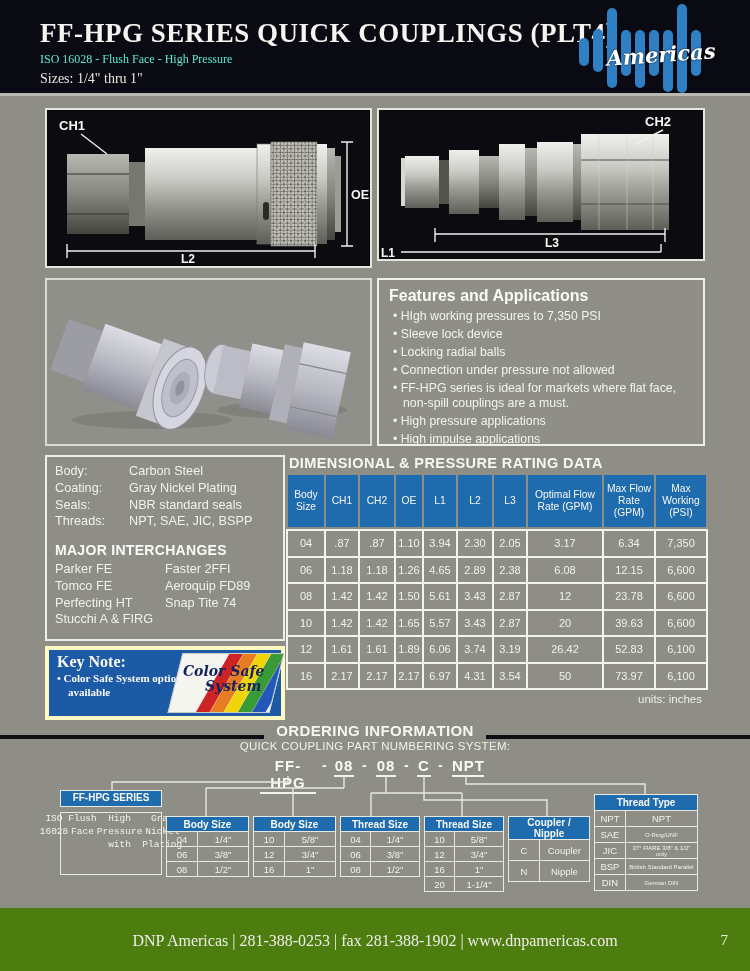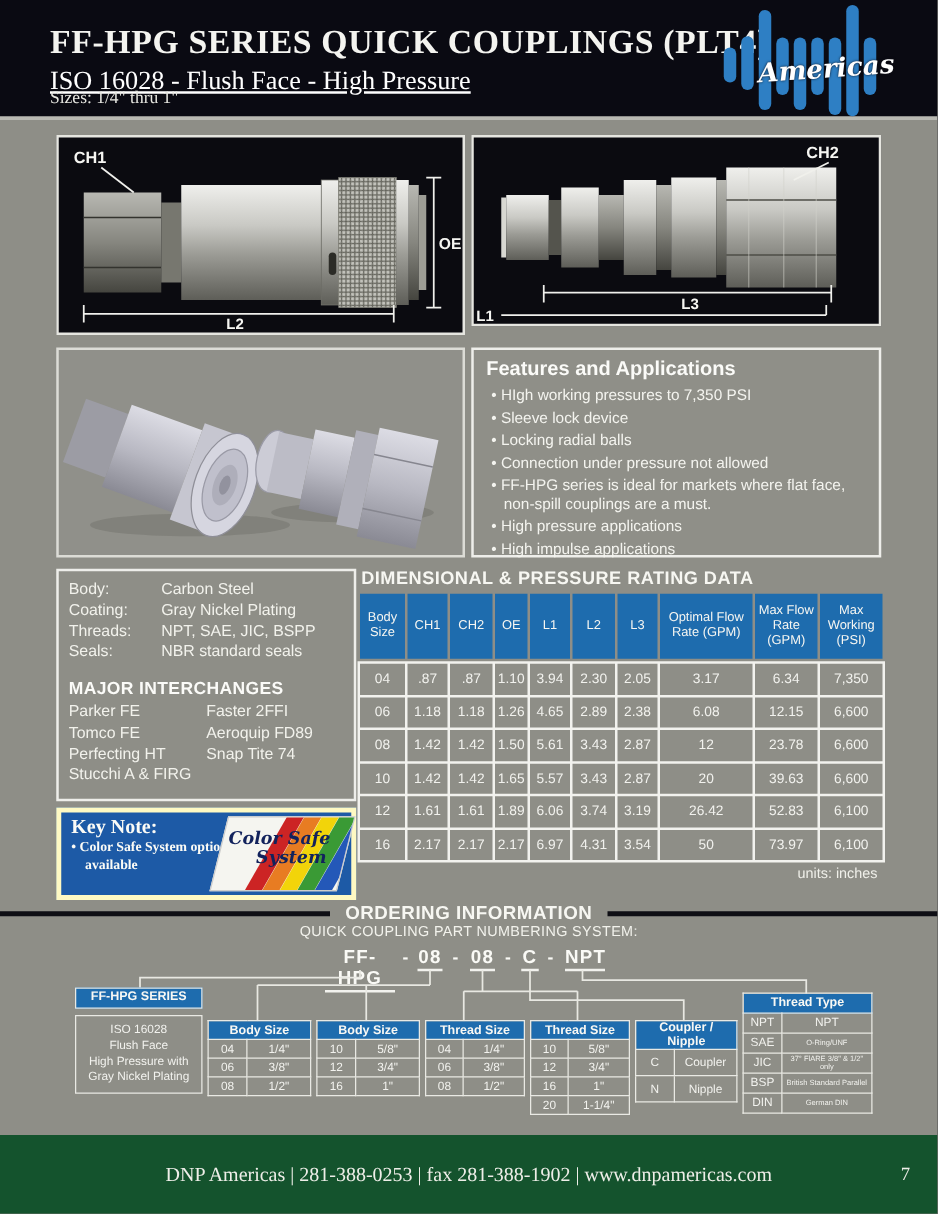--- a/index.html
+++ b/index.html
@@ -5,21 +5,21 @@
   * { margin:0; padding:0; box-sizing:border-box; }
   html,body { width:750px; height:971px; overflow:hidden; background:#555; }
   #page {
     position:relative; width:750px; height:971px;
     background:#8e8e87; font-family:"Liberation Sans", sans-serif;
     color:#f2f2ee;
   }
   
   #hdr { position:absolute; left:0; top:0; width:750px; height:96px; background:#0a0a12; border-bottom:3px solid #b9b9b2; }
   #hdr .title { position:absolute; left:40px; top:18px; font-family:"Liberation Serif", serif; font-weight:bold; font-size:27px; color:#f4f4f0; letter-spacing:.5px; }
-  #hdr .sub   { position:absolute; left:40px; top:52px; font-family:"Liberation Serif", serif; font-size:21px; color:#ffffff;text-decoration:underline; }
+  #hdr .sub   { position:absolute; left:40px; top:52px; font-family:"Liberation Serif", serif; font-size:12px; color:#5eead4; }
   #hdr .sizes { position:absolute; left:40px; top:71px; font-family:"Liberation Serif", serif; font-size:14px; color:#e8e8e2; }
   #logo { position:absolute; right:12px; top:2px; width:165px; height:92px; }
   #logo .americas { position:absolute; left:18px; top:40px; width:140px; text-align:center;
     font-family:"DejaVu Serif", serif; font-style:italic; font-weight:bold; font-size:21px; color:#ffffff;
     transform:rotate(-4deg); text-shadow:0 0 2px #0a0a12; }
   
   .frame { position:absolute; background:#0b0b10; border:2px solid #e6e6e0; }
   #photoL { left:45px; top:108px; width:327px; height:160px; }
   #photoR { left:377px; top:108px; width:328px; height:153px; }
   
@@ -45,47 +45,47 @@
   #cslogo .cs-txt .l2 { margin-left:22px; }
   
   #dimtitle { position:absolute; left:289px; top:455px; font-size:14.5px; font-weight:bold; color:#f7f7f2; letter-spacing:.4px; }
   #dimhead { position:absolute; left:288px; top:475px; display:grid; grid-template-columns:36px 32px 34px 26px 32px 34px 32px 74px 50px 50px; gap:2px; }
   .dh-cell { background:#1e6cae; color:#f6f6f2; font-size:10.3px; line-height:1.15; height:52px; display:flex; align-items:center; justify-content:center; text-align:center; padding:1px; }
   #dimbodywrap { position:absolute; left:286px; top:529px; background:#f2f2ee; padding:2px; }
   #dimbody { display:grid; grid-template-columns:36px 32px 34px 26px 32px 34px 32px 74px 50px 50px; gap:2px; }
   .dd-cell { background:#8e8e87; color:#f2f2ee; font-size:11px; height:24.5px; display:flex; align-items:center; justify-content:center; }
   #units { position:absolute; left:560px; top:693px; width:142px; text-align:right; font-size:11.5px; color:#f0f0ea; }
   
-  #orddiv { position:absolute; left:0; top:722px; width:750px; display:flex; align-items:center; }
+  #orddiv { position:absolute; left:0; top:722px; width:750px; display:flex; align-items:flex-end; }
   #orddiv .bar { flex:1; height:4px; background:#0e0e14; }
   #orddiv .ot { font-size:15px; font-weight:bold; color:#f7f7f2; letter-spacing:.4px; margin:0 12px; }
   #ordsub { position:absolute; left:0; top:740px; width:750px; text-align:center; font-size:11.5px; color:#f2f2ec; letter-spacing:.3px; }
   .pseg { position:absolute; top:757px; font-size:15px; font-weight:bold; color:#fafaf6; letter-spacing:1px; border-bottom:2px solid #f2f2ee; padding-bottom:1px; text-align:center; }
   .pdash { position:absolute; top:757px; font-size:14px; font-weight:bold; color:#fafaf6; }
   #connectors { position:absolute; left:0; top:775px; }
   
   .obox { position:absolute; font-size:9.5px; }
   .obox table { border-collapse:collapse; width:100%; }
   .obox td { border:1.5px solid #e9e9e4; color:#f2f2ee; text-align:center; padding:0 2px; height:15px; }
   .obox .ot-head td { background:#1e6cae; font-weight:bold; font-size:10px; color:#f8f8f4; height:15px; }
   .obox td.c1 { width:38%; }
   #ot5 td { height:21px; }
   #ot6 td { height:16px; }
   #ot6 td.c1 { width:30%; }
   #ot6 td.small { font-size:6px; }
   #seriehead { position:absolute; left:60px; top:790px; width:102px; height:17px; background:#1e6cae; border:1.5px solid #e9e9e4; color:#f8f8f4; font-size:10px; font-weight:bold; text-align:center; line-height:14px; }
-  #seriebox { position:absolute; left:60px; top:812px; width:102px; height:63px; border:1.5px solid #e9e9e4; text-align:center; font-size:9.5px; color:#f2f2ee; display:flex; flex-direction:column; justify-content:center; line-height:1.35; }
+  #seriebox { position:absolute; left:60px; top:812px; width:102px; height:63px; border:1.5px solid #e9e9e4; text-align:center; font-size:9.5px; color:#f2f2ee; display:flex; justify-content:center; line-height:1.35;font-family:Liberation Mono, monospace; }
   #ot1 { left:166px; top:816px; width:83px; }
   #ot2 { left:253px; top:816px; width:83px; }
   #ot3 { left:340px; top:816px; width:80px; }
   #ot4 { left:424px; top:816px; width:80px; }
   #ot5 { left:508px; top:816px; width:82px; }
   #ot6 { left:594px; top:794px; width:104px; }
   
-  #ftr { position:absolute; left:0; top:908px; width:750px; height:63px; background:#14532d; }
+  #ftr { position:absolute; left:0; top:908px; width:750px; height:63px; background:#4d7c0f; }
   #ftr .ftext { position:absolute; left:0; top:24px; width:750px; text-align:center; font-family:"Liberation Serif", serif; font-size:16px; color:#eeeee8; }
   #ftr .fpage { position:absolute; right:22px; top:24px; font-family:"Liberation Serif", serif; font-size:15px; color:#eeeee8; }
   svg text { font-family:"Liberation Sans", sans-serif; }
 </style>
 </head>
 <body>
 
 <div id="page">
 
   <div id="hdr">
@@ -219,26 +219,26 @@
     <div>
         <div class="mat-row">
           <span class="ml">Body:</span>
           <span class="mv">Carbon Steel</span>
         </div>
         <div class="mat-row">
           <span class="ml">Coating:</span>
           <span class="mv">Gray Nickel Plating</span>
         </div>
         <div class="mat-row">
+          <span class="ml">Seals:</span>
+          <span class="mv">NBR standard seals</span>
+        </div>
+        <div class="mat-row">
           <span class="ml">Threads:</span>
           <span class="mv">NPT, SAE, JIC, BSPP</span>
-        </div>
-        <div class="mat-row">
-          <span class="ml">Seals:</span>
-          <span class="mv">NBR standard seals</span>
         </div>
       </div>
     <div class="gap"></div>
     <h3>MAJOR INTERCHANGES</h3>
     <div>
         <div class="int-row">
           <span class="i1">Parker FE</span>
           <span class="i2">Faster 2FFI</span>
         </div>
         <div class="int-row">

